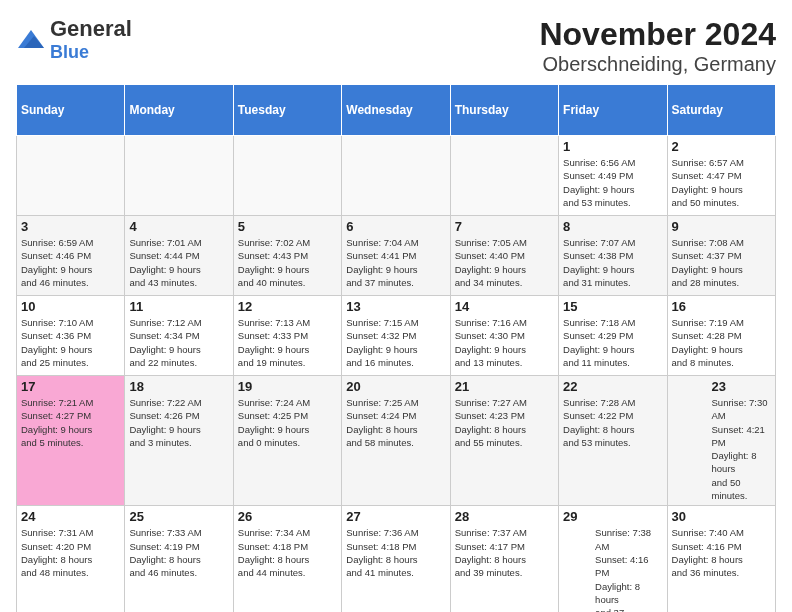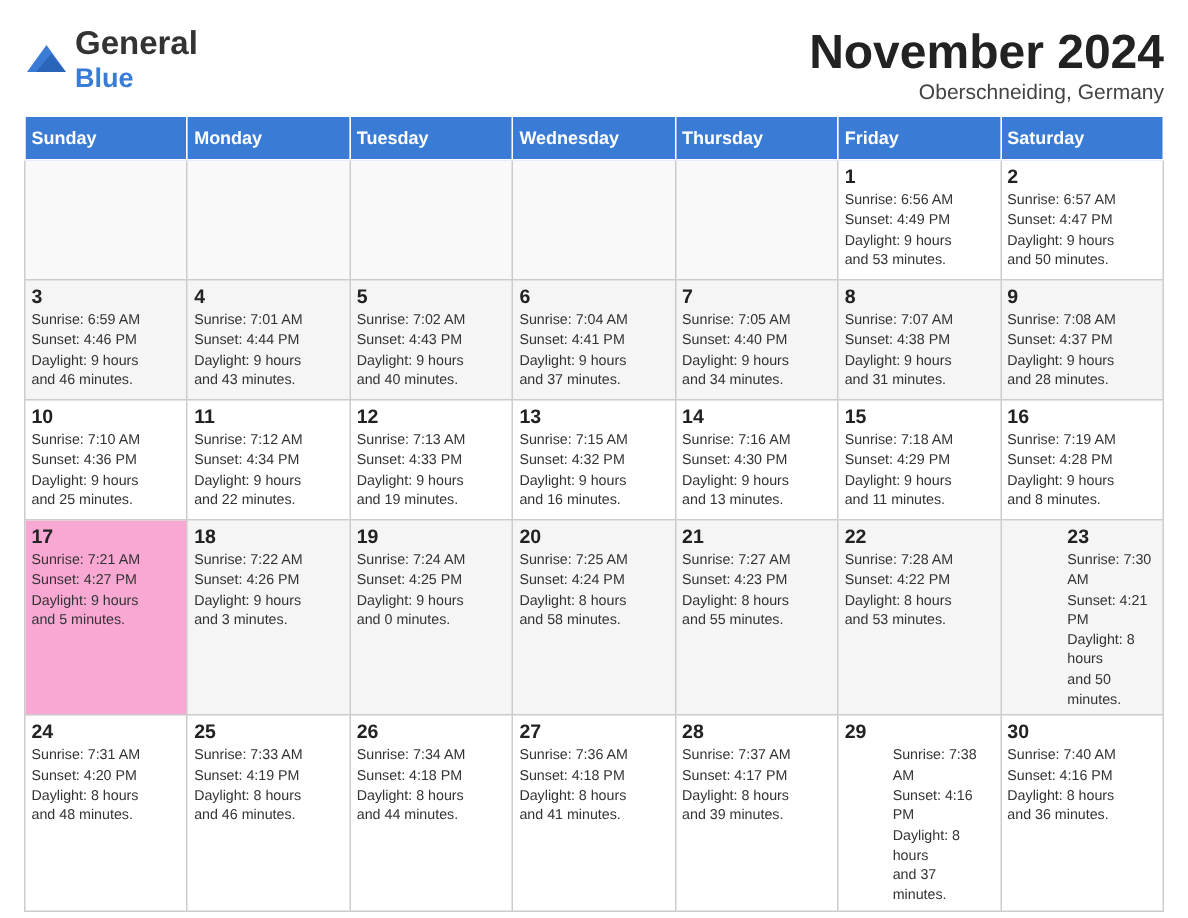--- a/index.html
+++ b/index.html
@@ -27,34 +27,34 @@
     }
     .title-area {
       text-align: right;
     }
     .month-title {
       font-size: 32px;
       font-weight: bold;
       color: #222;
     }
     .location-title {
-      font-size: 14px;
+      font-size: 20px;
       color: #444;
     }
     table {
       width: 100%;
       border-collapse: collapse;
       table-layout: fixed;
     }
     th {
       background-color: #3a7bd5;
       color: #fff;
       font-size: 12px;
       font-weight: bold;
-      padding: 7px 4px;
+      padding: 18px 4px;
       text-align: left;
       border: 1px solid #fff;
     }
     td {
       border: 1px solid #ccc;
       vertical-align: top;
       padding: 3px 4px;
       font-size: 10px;
       color: #333;
       height: 80px;

